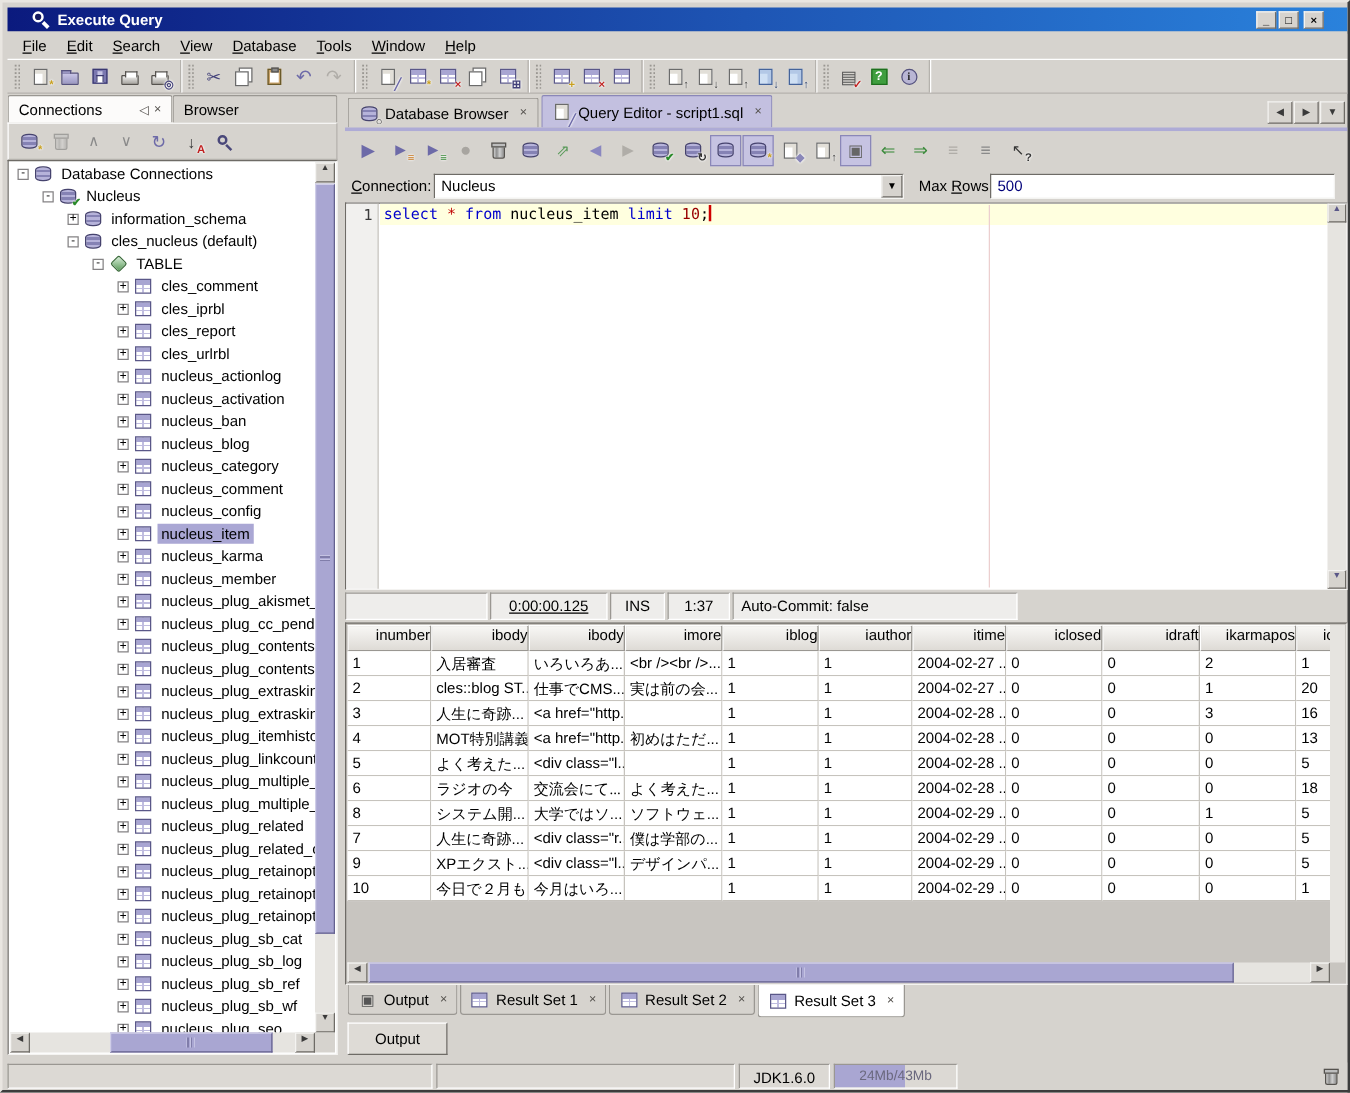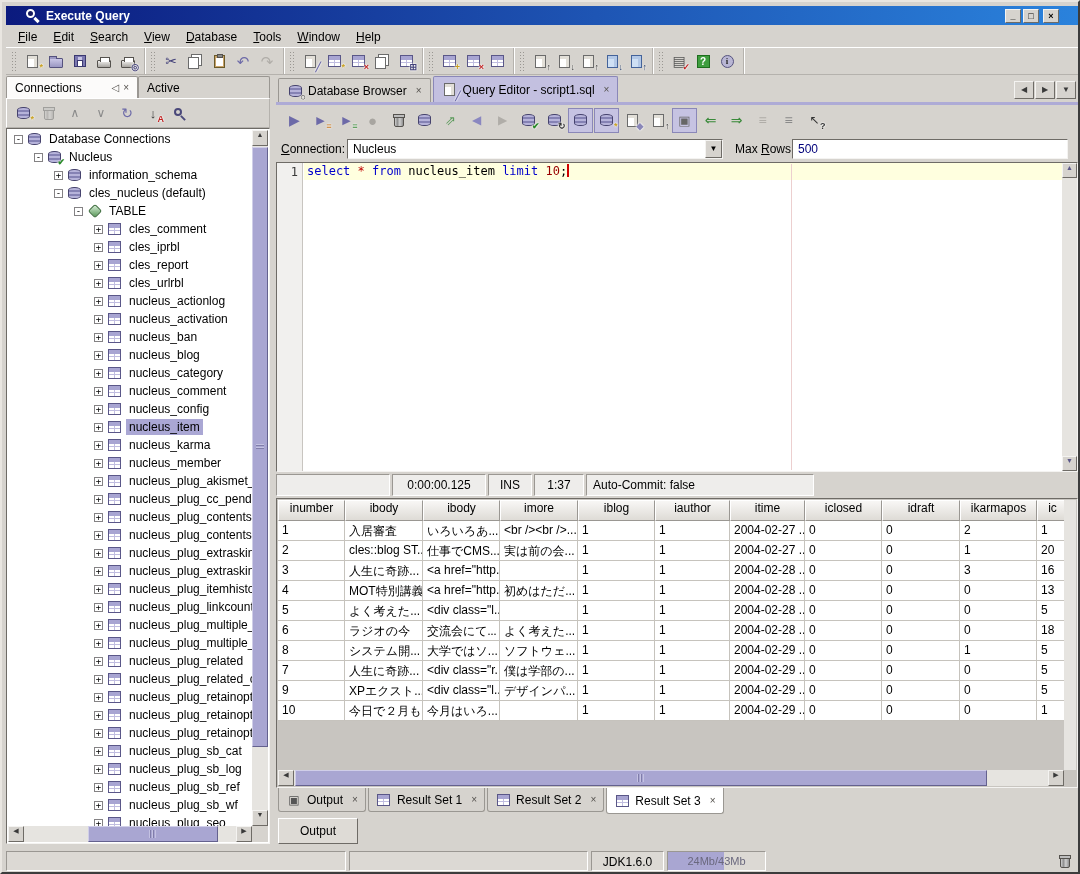--- a/index.html
+++ b/index.html
@@ -134,21 +134,21 @@
   #edit-vscroll{position:absolute;right:0;top:0;bottom:0;width:15px;background:#e6e4e0}
   #edit-vscroll .sbtn{width:15px;height:15px;color:#5a5788}
   
   #qstatus{position:absolute;left:0;top:398px;width:802px;height:22px;display:flex;gap:2px}
   .qcell{height:22px;background:#eeedeb;border:1px solid;border-color:#9a9792 #fff #fff #9a9792;padding:3px 6px;white-space:nowrap;overflow:hidden}
   
   #resultwrap{position:absolute;left:0;top:422px;width:802px;height:290px;background:#c8c5c0;
     border:1px solid;border-color:var(--dark) var(--lite) var(--lite) var(--dark)}
   #rthead{position:absolute;left:1px;top:1px;right:13px;height:21px;display:flex;overflow:hidden}
   .hcell{flex:none;background:linear-gradient(#f8f7f5,#dedbd6);border-top:1px solid #fff;border-left:1px solid #fff;
-    border-right:1px solid #9a9792;border-bottom:1px solid #9a9792;text-align:center;padding-top:0;overflow:hidden;white-space:nowrap}
+    border-right:1px solid #9a9792;border-bottom:1px solid #9a9792;text-align:right;padding-top:0;overflow:hidden;white-space:nowrap}
   #rtbody{position:absolute;left:1px;top:22px;right:13px;height:200px;overflow:hidden;background:#fff}
   .drow{height:20px;display:flex}
   .dcell{flex:none;border-right:1px solid #c6c3bd;border-bottom:1px solid #c6c3bd;background:#fff;
     padding:2px 4px;white-space:nowrap;overflow:hidden}
   #rt-filler{position:absolute;left:1px;top:222px;right:13px;height:52px;background:#c8c5c0}
   #rt-vscroll{position:absolute;right:1px;top:1px;width:12px;bottom:17px;background:#e6e4e0}
   #rt-hscroll{position:absolute;left:1px;right:13px;bottom:1px;height:16px;background:#e6e4e0}
   
   #resulttabs{position:absolute;left:0;top:712px;width:802px;height:26px;display:flex;align-items:flex-start;padding-left:2px}
   .btab{height:24px;display:flex;align-items:center;gap:5px;padding:0 7px;background:var(--ui);
@@ -357,21 +357,21 @@
   </div>
 
 <div id="leftpanel">
   <div id="ltabs">
       <div class="ptab on">
         <span>Connections</span>
         <span class="tabico">◁</span>
         <span class="tabico">×</span>
       </div>
       <div class="ptab">
-        <span>Active</span>
+        <span>Browser</span>
       </div>
     </div>
   <div id="ltoolbar">
       <div class="tbtn">
         <span class="ico">
           <i class="s-db"></i>
           <i class="bdg" style="color: rgb(200, 160, 32);">*</i>
         </span>
       </div>
       <div class="tbtn">
@@ -858,21 +858,21 @@
       <div id="line1"><span class="tok-keyword">select</span><span class="tok-plain"> </span><span class="tok-operator">*</span><span class="tok-plain"> </span><span class="tok-keyword">from</span><span class="tok-plain"> nucleus_item </span><span class="tok-keyword">limit</span><span class="tok-plain"> </span><span class="tok-number">10</span><span class="tok-plain">;</span><span class="caret"></span></div>
     </div>
     <div id="marginline"></div>
     <div id="edit-vscroll">
       <div class="sbtn up" style="left:0;top:0;width:15px;height:15px"></div>
       <div class="sbtn down" style="left:0;bottom:0;width:15px;height:15px"></div>
     </div>
   </div>
   <div id="qstatus">
       <div class="qcell" style="width: 114px; text-align: left;"></div>
-      <div class="qcell" style="width: 94px; text-align: center;">0:00:00.125</div>
+      <div class="qcell" style="width: 94px; text-align: center; text-decoration: underline;">0:00:00.125</div>
       <div class="qcell" style="width: 44px; text-align: center;">INS</div>
       <div class="qcell" style="width: 50px; text-align: center;">1:37</div>
       <div class="qcell" style="width: 228px; text-align: left;">Auto-Commit: false</div>
     </div>
   <div id="resultwrap">
     <div id="rthead">
         <div class="hcell" style="width: 67px;">inumber</div>
         <div class="hcell" style="width: 78px;">ibody</div>
         <div class="hcell" style="width: 77px;">ibody</div>
         <div class="hcell" style="width: 78px;">imore</div>

